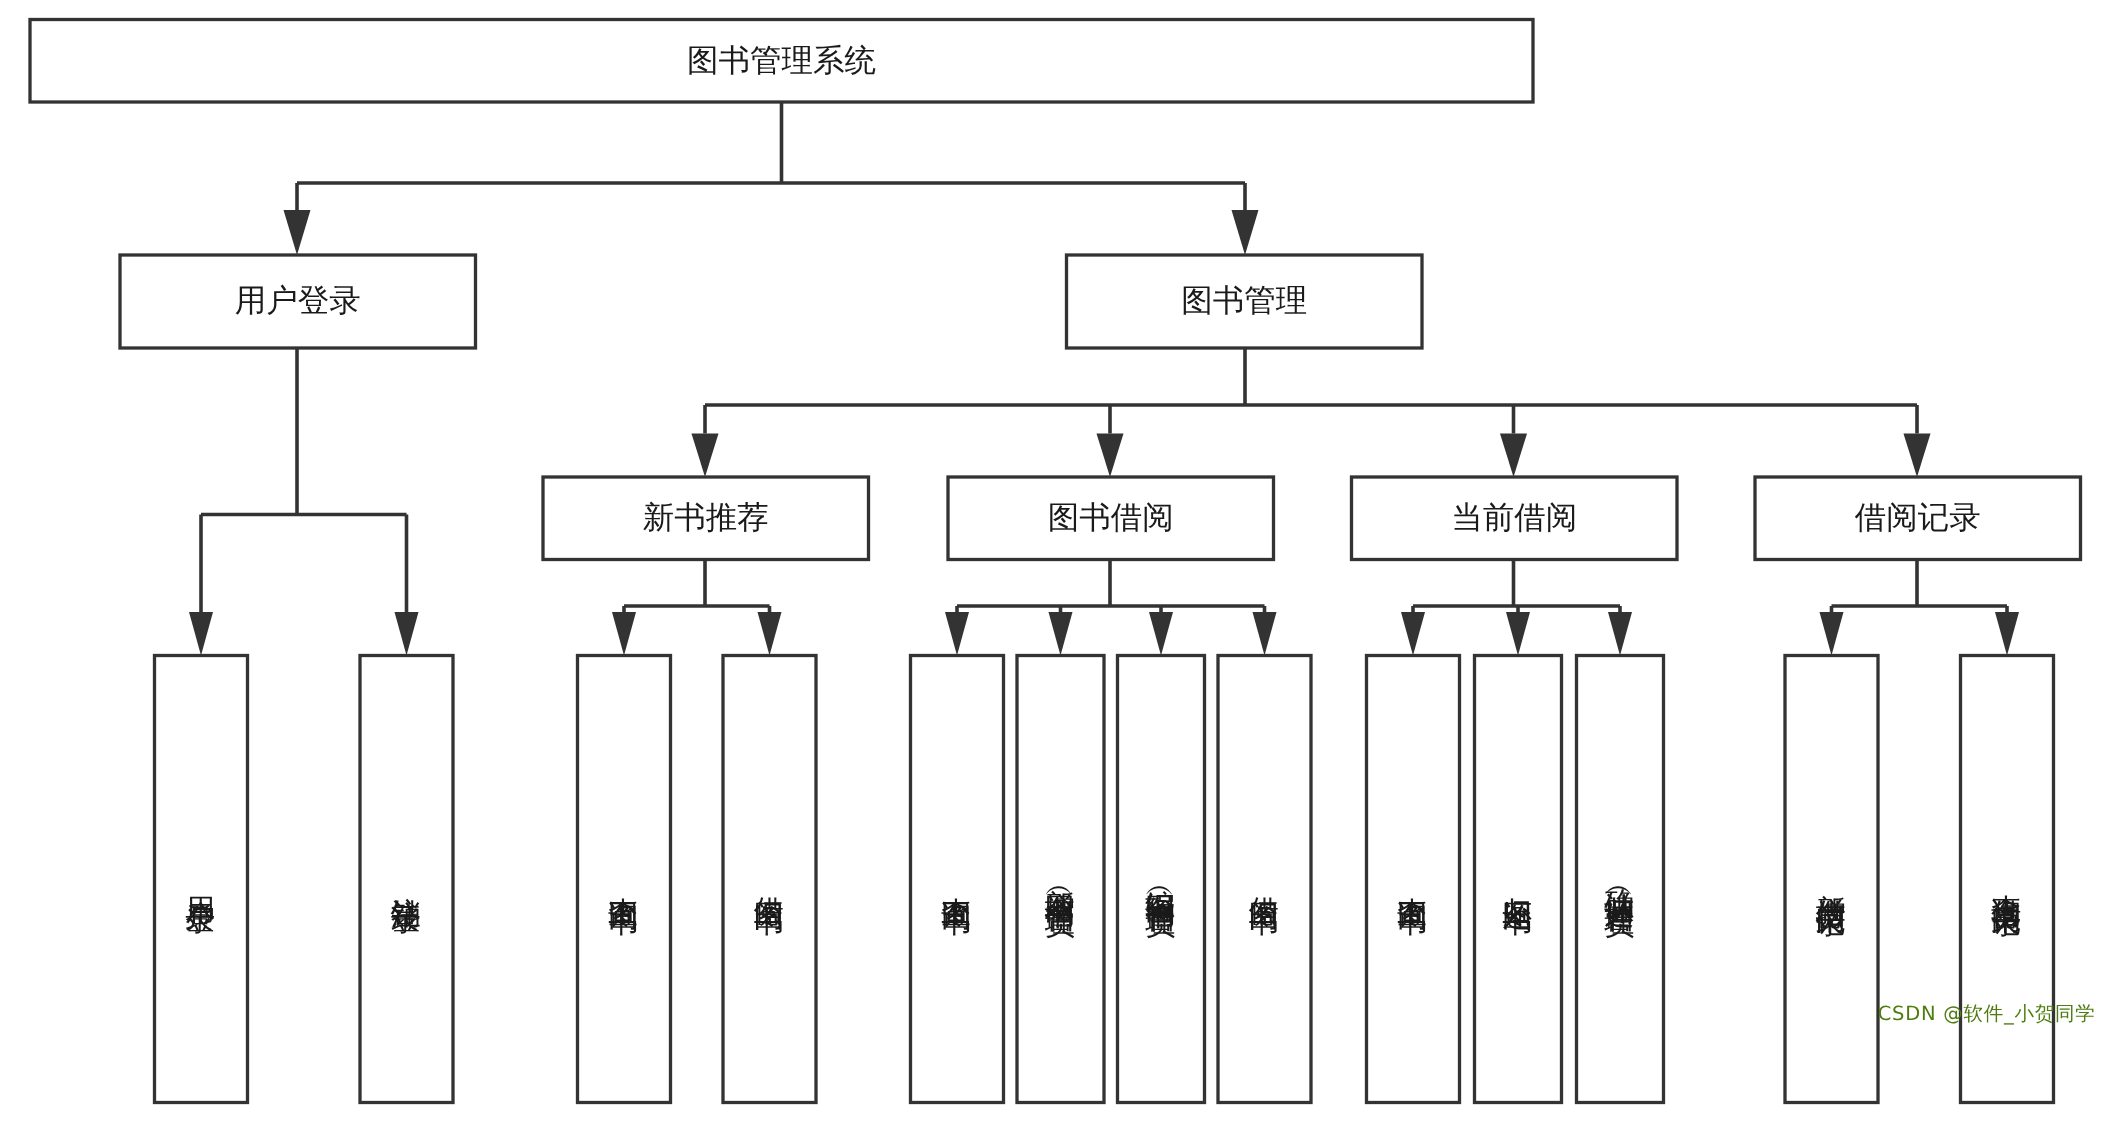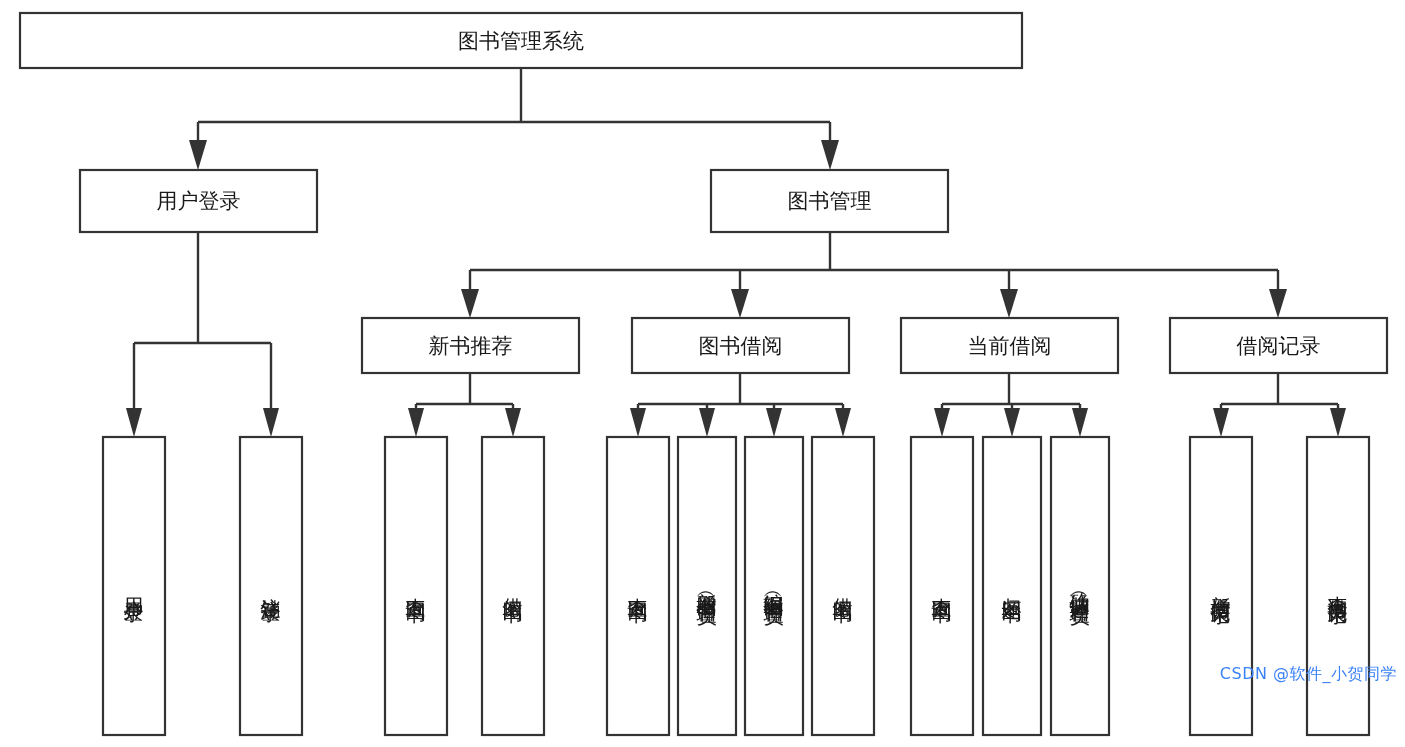--- a/index.html
+++ b/index.html
@@ -63,22 +63,22 @@
     display: flex;
     align-items: center;
     justify-content: center;
     pointer-events: none;
   }
   #watermark {
     position: absolute;
     right: 8px;
     bottom: 6px;
     font-family: "DejaVu Sans", "Liberation Sans", sans-serif;
-    font-size: 16px;
-    color: #3b82f6;
+    font-size: 13px;
+    color: #4d7c0f;
     white-space: nowrap;
     letter-spacing: 0.5px;
   }
 </style>
 </head>
 <body>
 
 <div id="diagram-root">
 
   <svg id="flow-svg" viewBox="0 0 1405 747" xmlns="http://www.w3.org/2000/svg">

